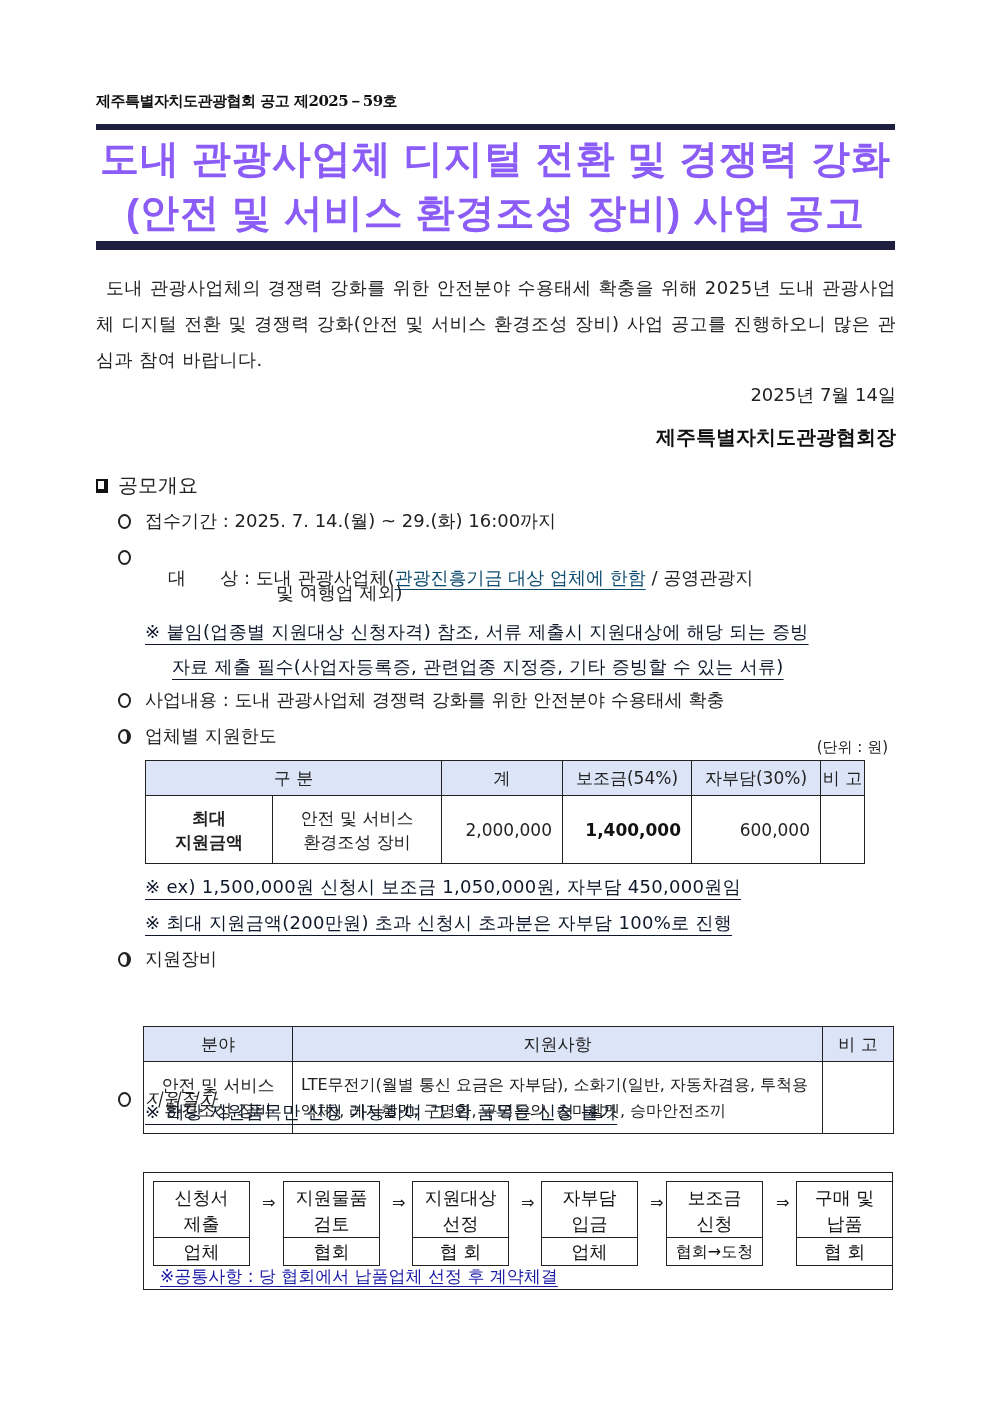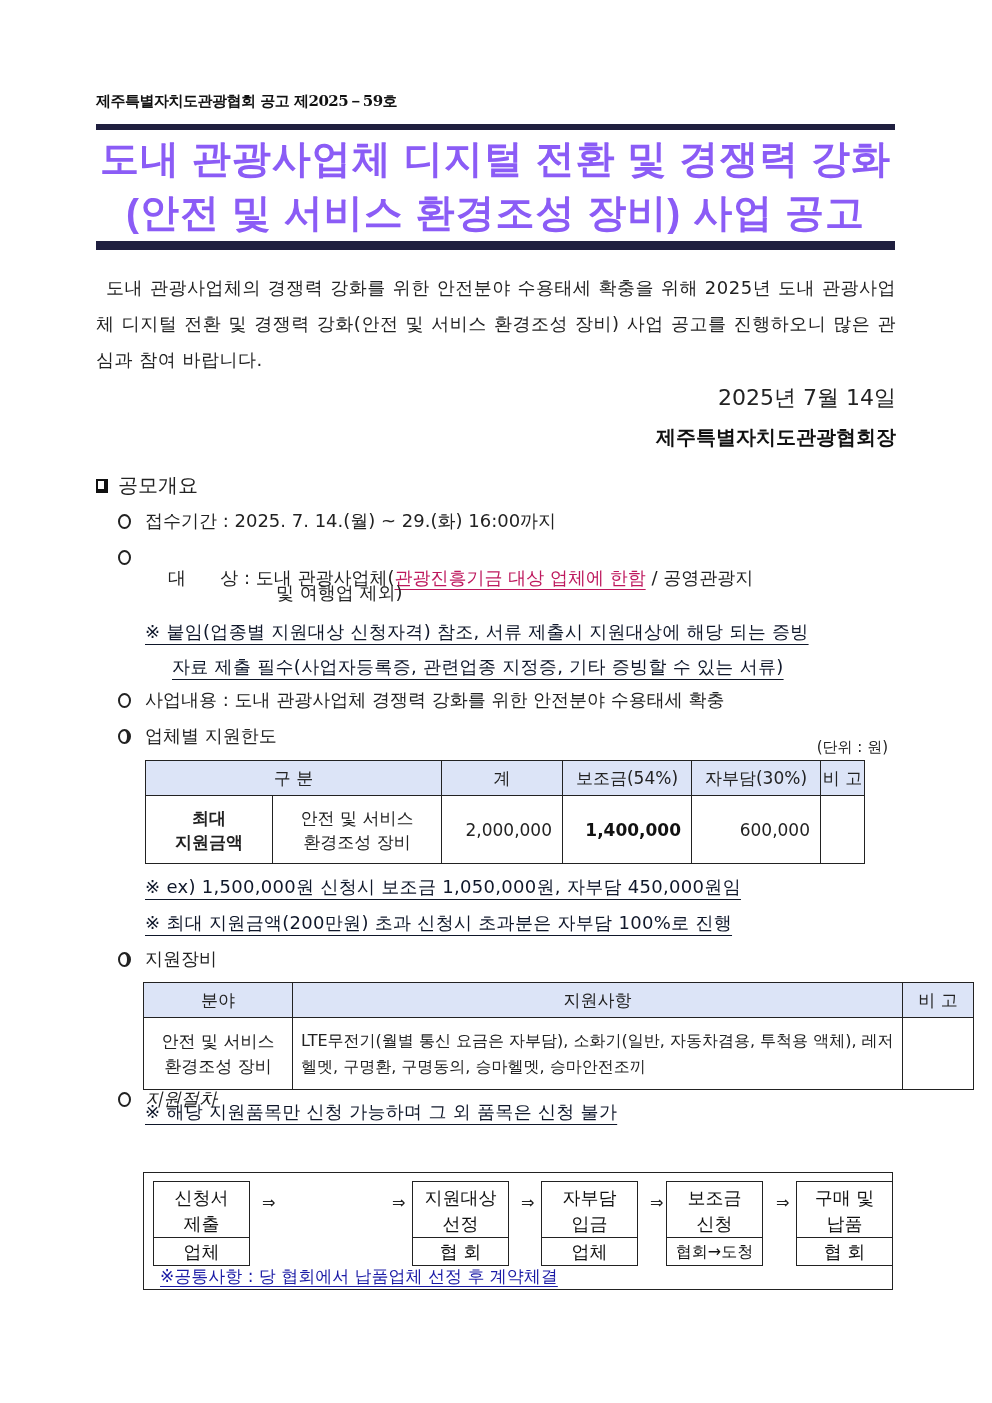--- a/index.html
+++ b/index.html
@@ -2,28 +2,28 @@
 <html><head>
 <meta charset="utf-8">
 <style>
   html, body { margin:0; padding:0; background:#fff; }
   body { width:992px; height:1403px; position:relative; font-family:"DejaVu Sans", sans-serif; color:#222; overflow:hidden; }
   .abs { position:absolute; }
   .notice-no { left:96px; top:92px; font-size:15px; font-weight:bold; font-family:"DejaVu Serif", serif; letter-spacing:-0.5px; color:#111; }
   .bar { left:96px; width:799px; background:#1f1f3f; }
   .title { left:96px; width:799px; text-align:center; font-family:"Liberation Sans", sans-serif; font-weight:bold; font-size:39px; color:#8b5cf6; letter-spacing:1px; line-height:54px; }
   .body-text { left:96px; width:800px; font-size:18px; line-height:36px; color:#222; text-align:justify; letter-spacing:0.5px; }
-  .right { right:96px; text-align:right; font-size:22px; color:#222; }
+  .right { right:96px; text-align:right; font-size:18px; color:#222; }
   .sig { font-size:20px; font-weight:bold; color:#111; }
   .section { left:96px; font-size:20px; color:#222; display:flex; align-items:center; gap:10px; }
   .sq { width:12px; height:14px; border:2.5px solid #111; border-right-width:4px; border-bottom-width:4px; box-sizing:border-box; display:inline-block; }
   .item { font-size:18px; color:#222; display:flex; align-items:flex-start; }
   .circ { width:13px; height:15px; border:2px solid #222; border-radius:50%; box-sizing:border-box; display:inline-block; margin-right:14px; margin-top:5px; flex-shrink:0; }
   .circ.bold { border-right-width:4px; }
-  .link { color:#be185d; text-decoration:underline; text-underline-offset:5px; }
+  .link { color:#0c4a6e; text-decoration:underline; text-underline-offset:5px; }
   .note { font-size:18px; color:#0f172a; text-decoration:underline; text-underline-offset:6px; letter-spacing:0.3px; }
   table { border-collapse:collapse; position:absolute; font-size:17px; color:#222; }
   td, th { border:1px solid #222; text-align:center; font-weight:normal; }
   th { background:#dce4f7; height:32px; }
   .num { text-align:right; padding-right:10px; }
   .boldnum { font-weight:bold; color:#111;text-align:right; }
   .flow { left:143px; top:1172px; width:750px; height:118px; border:1.5px solid #222; box-sizing:border-box; }
   .step { position:absolute; top:8px; width:97px; border:1.5px solid #222; box-sizing:border-box; text-align:center; font-size:18px; color:#111; }
   .step .top { height:56px; line-height:26px; padding-top:3px; box-sizing:border-box; border-bottom:1.5px solid #222; }
   .step .bot { height:27px; line-height:27px; }
@@ -97,21 +97,21 @@
   </table>
 
 <div class="abs note" style="left:145px;top:875px;">※ ex) 1,500,000원 신청시 보조금 1,050,000원, 자부담 450,000원임</div>
 <div class="abs note" style="left:145px;top:911px;">※ 최대 지원금액(200만원) 초과 신청시 초과분은 자부담 100%로 진행</div>
 
 <div class="abs item" style="left:118px;top:947px;">
   <span class="circ bold"></span>
   <span>지원장비</span>
 </div>
 
-<table style="left:143px;top:982px;width:831px;padding-left:35px;">
+<table style="left:143px;top:1026px;width:751px;padding-left:35px;">
   <tbody>
       <tr>
     <th style="width:146px;">분야</th>
     <th>지원사항</th>
     <th style="width:68px;">비 고</th>
   </tr>
   <tr style="height:72px;">
     <td style="white-space:pre-line;line-height:25px;">안전 및 서비스
 환경조성 장비</td>
     <td style="text-align:left;padding:0 8px;line-height:26px;font-size:16px;">LTE무전기(월별 통신 요금은 자부담), 소화기(일반, 자동차겸용, 투척용 액체), 레저헬멧, 구명환, 구명동의, 승마헬멧, 승마안전조끼</td>
@@ -127,20 +127,25 @@
   <span>지원절차</span>
 </div>
 
 <div class="abs flow">
   <div class="step" style="left:9px;">
     <div class="top" style="white-space:pre-line;">신청서
 제출</div>
     <div class="bot">업체</div>
   </div>
   <span class="arrow" style="left:118px;">⇒</span>
+  <div class="step" style="left:139px;">
+    <div class="top" style="white-space:pre-line;">지원물품
+검토</div>
+    <div class="bot">협회</div>
+  </div>
   <span class="arrow" style="left:248px;">⇒</span>
   <div class="step" style="left:268px;">
     <div class="top" style="white-space:pre-line;">지원대상
 선정</div>
     <div class="bot">협 회</div>
   </div>
   <span class="arrow" style="left:377px;">⇒</span>
   <div class="step" style="left:397px;">
     <div class="top" style="white-space:pre-line;">자부담
 입금</div>

